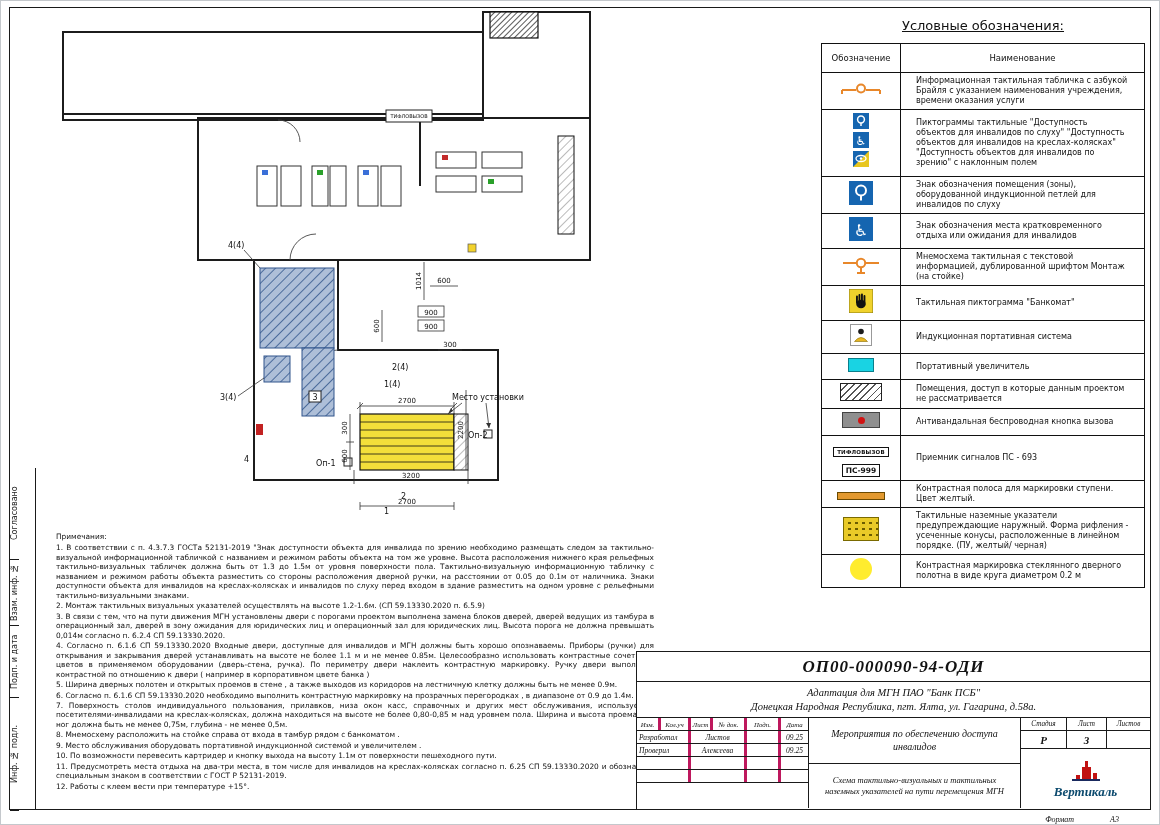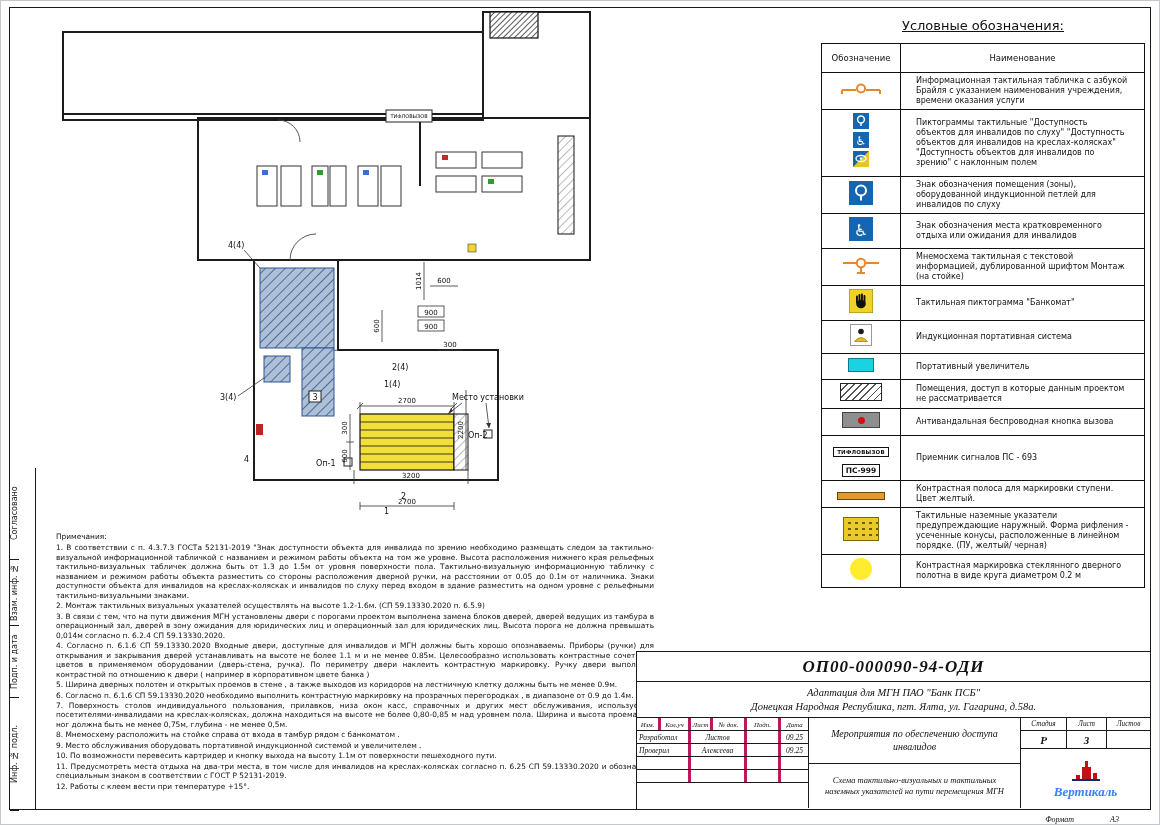--- a/index.html
+++ b/index.html
@@ -69,21 +69,21 @@
   .tb-subject{height:46px;border-bottom:1px solid #1a1a1a;display:flex;align-items:center;justify-content:center;text-align:center;font-size:10px;line-height:1.25;padding:2px 8px;box-sizing:border-box;}
   .tb-dtitle{flex:1;display:flex;align-items:center;justify-content:center;text-align:center;font-size:8.5px;line-height:1.25;padding:2px 6px;box-sizing:border-box;}
   .tb-right{flex:1;display:flex;flex-direction:column;}
   .tb-srow{display:flex;border-bottom:1px solid #1a1a1a;box-sizing:border-box;}
   .tb-srow div{border-right:1px solid #1a1a1a;display:flex;align-items:center;justify-content:center;box-sizing:border-box;}
   .tb-srow div:last-child{border-right:none;}
   .sh{height:13px;font-size:7.2px;}
   .sv{height:18px;font-size:11px;font-weight:bold;}
   .s1{width:46px}.s2{width:40px}.s3{flex:1}
   .tb-logo{flex:1;display:flex;flex-direction:column;align-items:center;justify-content:center;gap:1px;}
-  .logo-word{font-family:"Liberation Serif",serif;font-style:italic;font-weight:bold;font-size:13px;color:#3b82f6;}
+  .logo-word{font-family:"Liberation Serif",serif;font-style:italic;font-weight:bold;font-size:13px;color:#0c4a6e;}
 
   .format-line{position:absolute;right:40px;bottom:0px;font-size:8px;display:flex;gap:36px;font-style:italic;font-family:"Liberation Serif",serif;}
 </style>
 </head>
 <body>
 
 <div class="sheet">
   <div class="frame">
 
     <div class="side-stamp">

